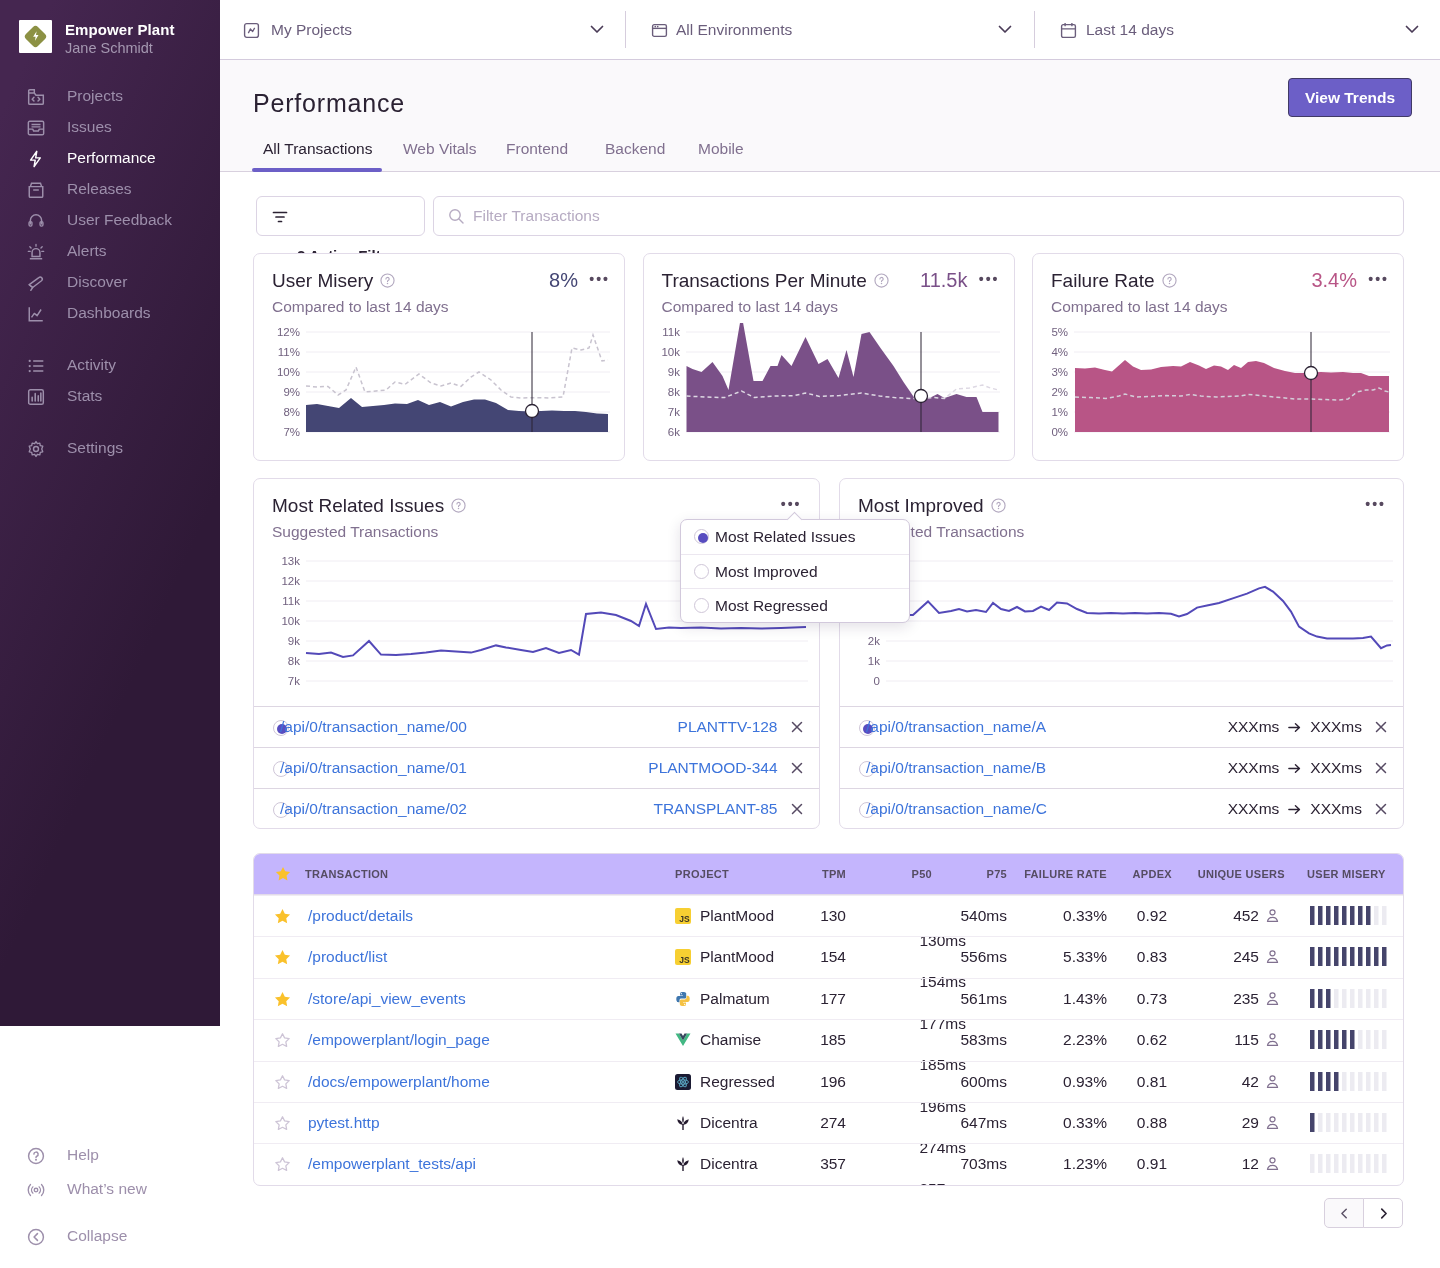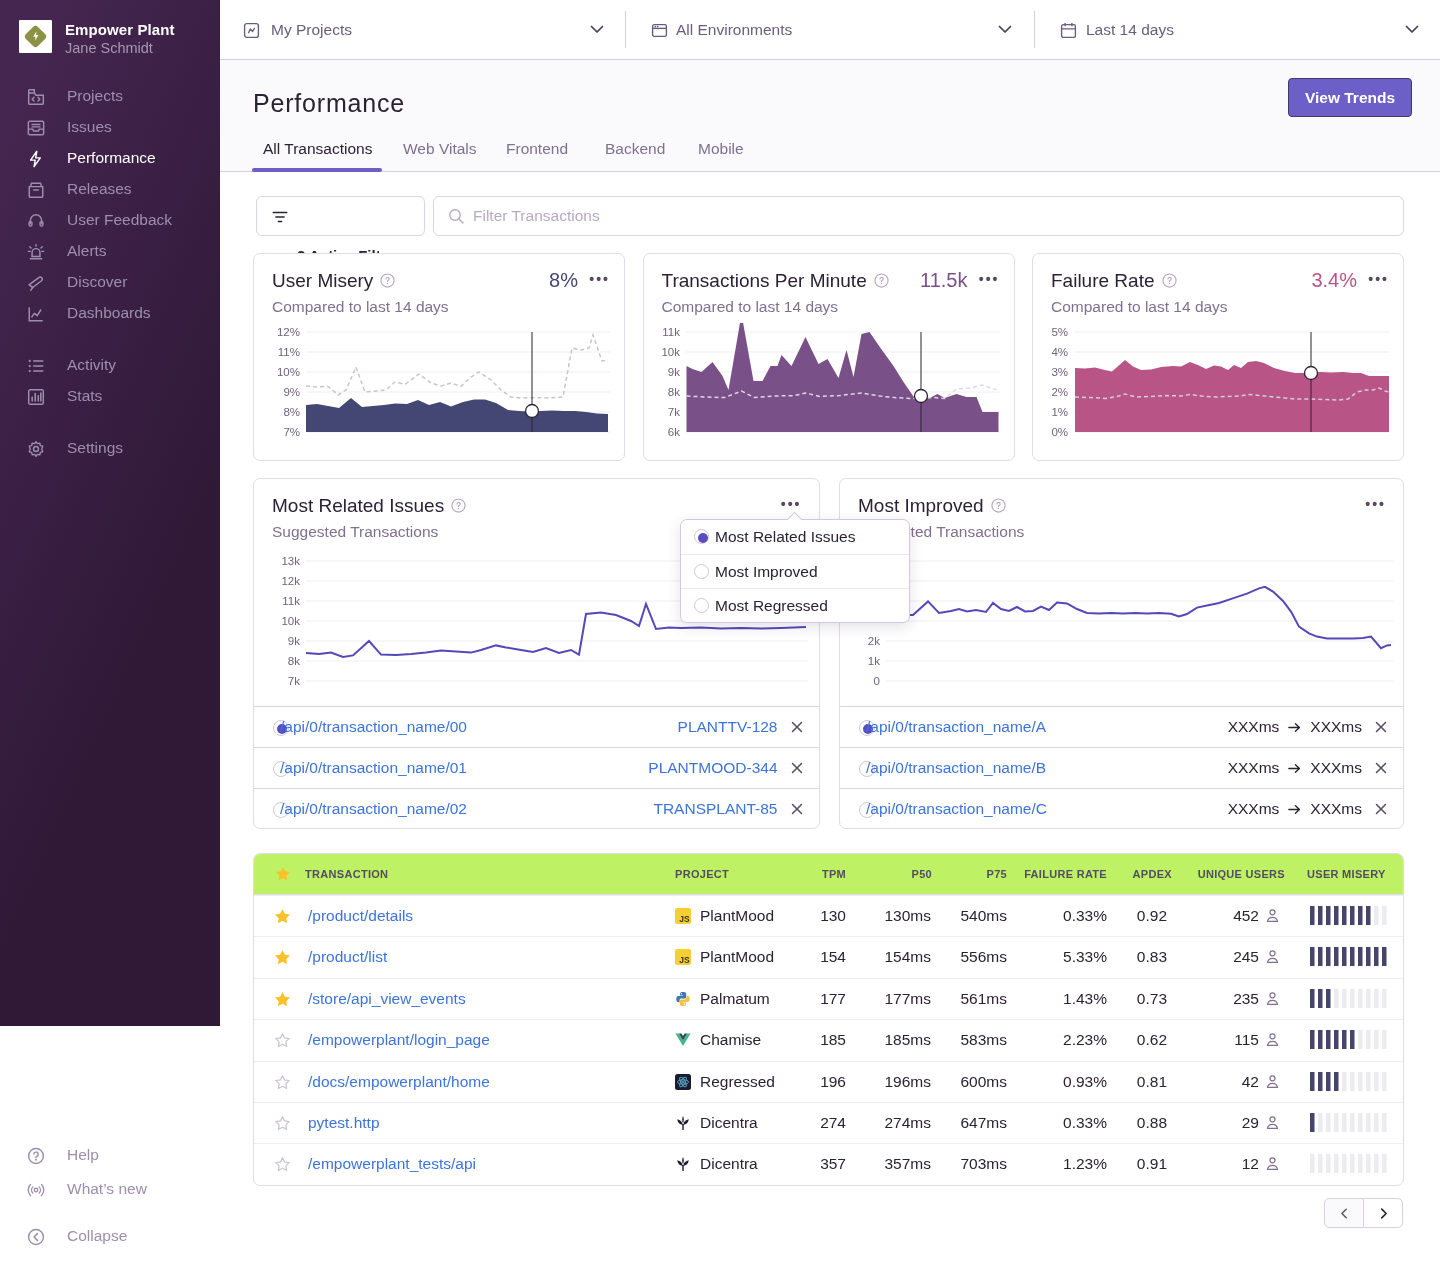--- a/index.html
+++ b/index.html
@@ -65,33 +65,33 @@
 #dropdown { position:absolute; left:460px; top:347px; width:230px; background:#fff; border:1px solid #d2c9dc; border-radius:7px; box-shadow:0 4px 14px rgba(40,20,60,.13); z-index:10; }
 #dropdown::before { content:""; position:absolute; top:-6px; left:108px; width:10px; height:10px; background:#fff; border-left:1px solid #d2c9dc; border-top:1px solid #d2c9dc; transform:rotate(45deg); }
 .drow { position:relative; height:34px; border-top:1px solid #ece7f0; }
 .drow:first-child { border-top:none; }
 .drow .radio { left:13px; top:9px; width:15px; height:15px; }
 .drow .radio.sel::after { left:2.5px; top:2.5px; }
 .drow span.dlb { position:absolute; left:34px; top:8px; font-size:15.5px; color:#2b2233; }
 
 
 #table { position:absolute; left:33px; top:681px; width:1151px; border:1px solid #e2dbe9; border-radius:7px; background:#fff; overflow:hidden; }
-#thead { position:relative; height:41px; background:#bef264; border-bottom:1px solid #e2dbe9; font-size:11px; font-weight:bold; color:#554c63; letter-spacing:.3px; }
+#thead { position:relative; height:41px; background:#c4b5fd; border-bottom:1px solid #e2dbe9; font-size:11px; font-weight:bold; color:#554c63; letter-spacing:.3px; }
 #thead span { position:absolute; top:14px; }
 .trow { position:relative; height:41.4px; border-top:1px solid #f0ecf3; font-size:15.5px; }
 .trow:first-of-type { border-top:none; }
 .c-star { position:absolute; left:20px; top:12px; }
 .star { width:17px; height:17px; display:block; }
 #thead .star { width:16px; height:16px; }
 .c-tx { position:absolute; left:54px; top:11px; color:#3d74db; }
 .c-proj { position:absolute; left:421px; top:11px; }
 .pic { width:16px; height:16px; display:inline-block; vertical-align:-3px; }
 .pname { margin-left:9px; color:#2b2233; }
 .num { position:absolute; top:11px; color:#2b2233; }
-.c-tpm { right:557px; } .c-p50 { right:472px; } .c-p75 { right:396px; }
+.c-tpm { right:557px; } .c-p50 { right:437px;margin-top:25px; } .c-p75 { right:396px; }
 .c-fr { right:296px; } .c-apdex { right:236px; }
 .c-uu { position:absolute; right:123px; top:11px; }
 .uun { color:#2b2233; margin-right:6px; }
 .person { width:15px; height:15px; display:inline-block; vertical-align:-2px; }
 .c-mis { position:absolute; left:1056px; top:10px; }
 
 
 #pag { position:absolute; left:1104px; top:1026px; width:80px; height:30px; }
 .pbtn { position:absolute; top:0; width:40px; height:30px; background:#fff; border:1px solid #d8d0de; }
 .pbtn.l { left:0; border-radius:5px 0 0 5px; background:#faf9fb; }

